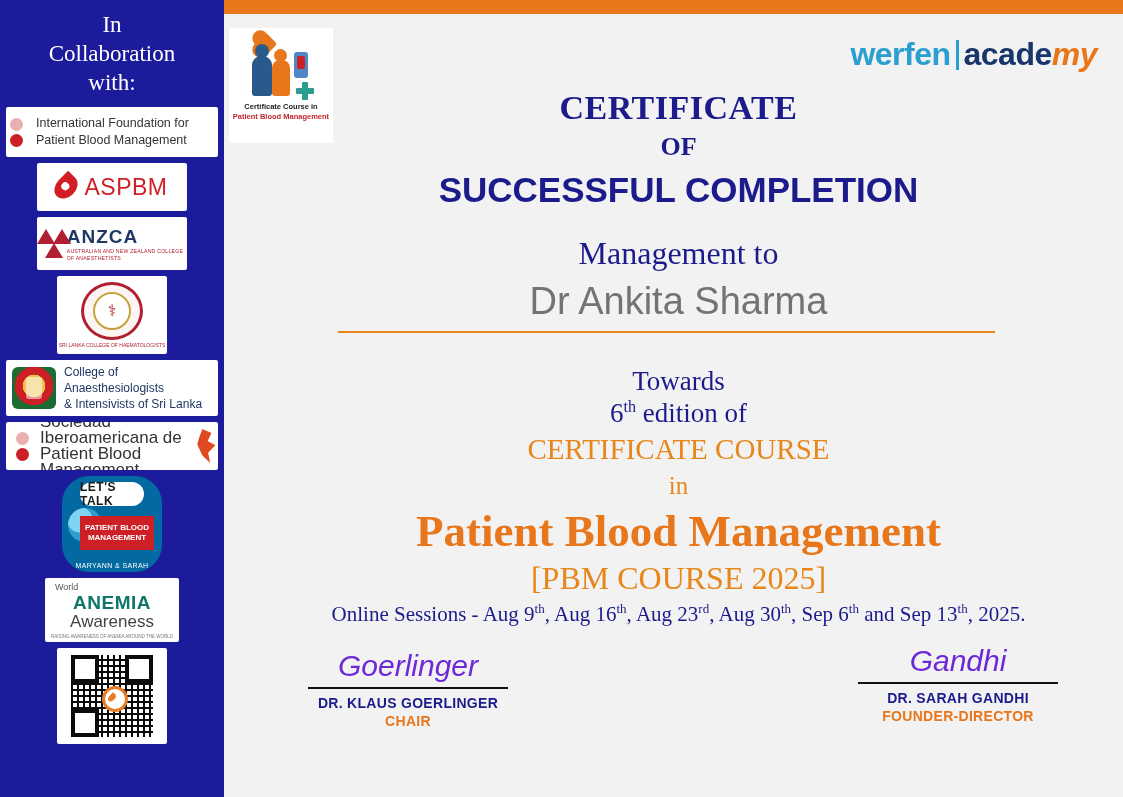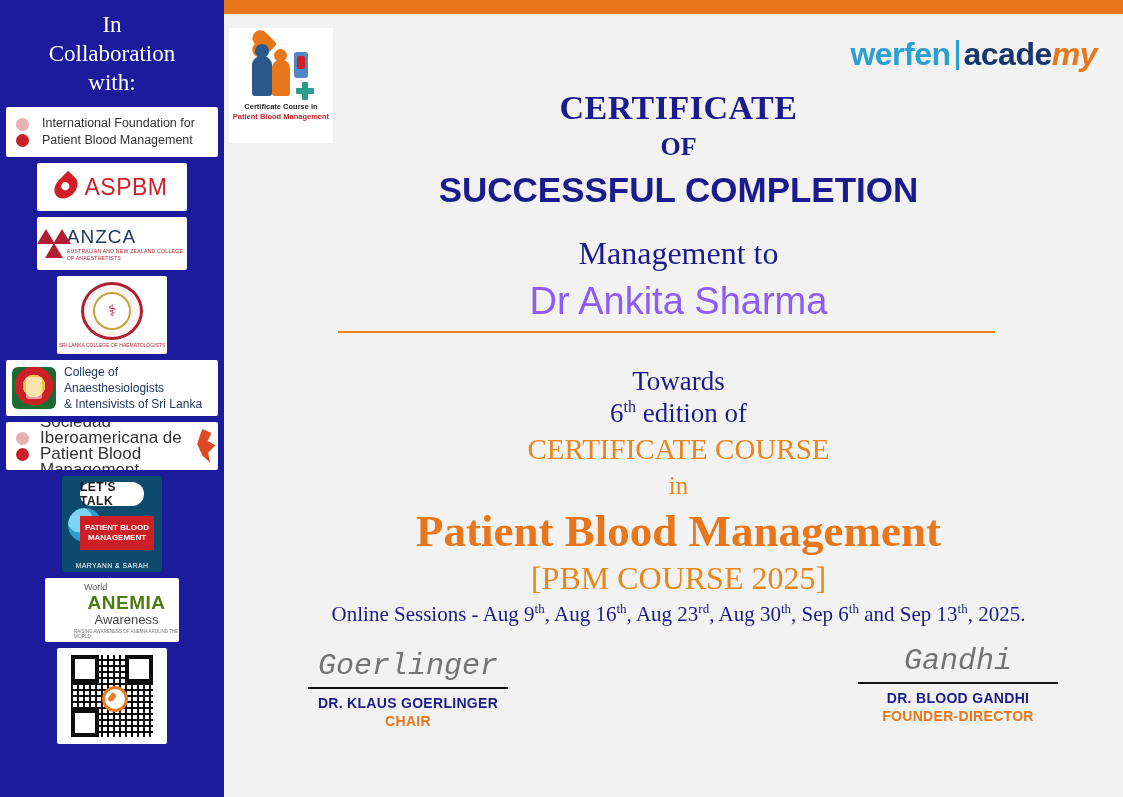--- a/index.html
+++ b/index.html
@@ -77,21 +77,21 @@
     position: relative;
     box-sizing: border-box;
     overflow: hidden;
   }
   .logo-ifpbm {
     width: 212px;
     height: 50px;
     margin: 4px auto 6px auto;
     display: flex;
     align-items: center;
-    padding-left: 6px;
+    padding-left: 0;
   }
   .logo-ifpbm .dots {
     width: 30px;
     flex: none;
   }
   .dot {
     width: 13px;
     height: 13px;
     border-radius: 50%;
     background: #e8b0b0;
@@ -155,21 +155,21 @@
     border-bottom: 15px solid #b02030;
   }
   .anzca-mark span:nth-child(1){ left:0; top:0;}
   .anzca-mark span:nth-child(2){ left:16px; top:0;}
   .anzca-mark span:nth-child(3){ left:8px; top:14px;}
   .anzca-text {
     text-align: left;
   }
   .anzca-text .big {
     font-family: "Liberation Sans", sans-serif;
-    font-size: 19px; font-weight: normal; color: #1f3864; letter-spacing: 1px;
+    font-size: 19px; font-weight: bold; color: #1f3864; letter-spacing: 1px;
   }
   .anzca-text .small {
     font-family: "Liberation Sans", sans-serif;
     font-size: 5.2px; color: #b02030; letter-spacing: .2px; line-height: 7px;
   }
   .logo-slca {
     width: 110px;
     height: 78px;
     display: flex;
     flex-direction: column;
@@ -233,22 +233,23 @@
   }
   .siapbm-map {
     width: 26px;height:34px;flex:none;
     background: #e04a22;
     clip-path: polygon(40% 0, 75% 12%, 60% 35%, 90% 48%, 62% 70%, 70% 100%, 40% 78%, 20% 45%, 30% 20%);
   }
   .logo-letstalk {
     width: 100px;
     height: 96px;
     padding: 0;
-    background: #0c4a6e;
-    position: relative;
+    background: #0369a1;
+    position: relative;
+    border-radius: 27px;
   }
   .lt-bubble {
     position:absolute; left:18px; top:6px;
     width: 64px; height: 24px; background:#ffffff; border-radius: 12px;
     font-family:"Liberation Sans", sans-serif; font-weight:bold; font-size:12px;
     color:#1b1b1b; display:flex;align-items:center;justify-content:center;
     letter-spacing: .5px;
   }
   .lt-globe {
     position:absolute; left:6px; top:32px; width:34px;height:34px;border-radius:50%;
@@ -260,30 +261,30 @@
     display:flex;align-items:center;justify-content:center; text-align:center; line-height:10px;
   }
   .lt-names {
     position:absolute; left:0; bottom:3px; width:100%;
     text-align:center; color:#ffffff; font-family:"Liberation Sans", sans-serif;
     font-size:7px; letter-spacing:.4px;
   }
   .logo-anemia {
     width: 134px;
     height: 64px;
-    display:flex;flex-direction:column;align-items:center;justify-content:center;padding-left:29px;
+    display:flex;flex-direction:column;align-items:center;justify-content:center;
   }
   .anemia-world {
     font-family:"Liberation Sans", sans-serif; font-size:9px; color:#555; align-self:flex-start; margin-left:10px;
   }
   .anemia-main {
-    font-family:"Liberation Sans", sans-serif; font-size:19px; font-weight:bold; color:#4d7c0f; letter-spacing:.5px;
+    font-family:"Liberation Sans", sans-serif; font-size:19px; font-weight:bold; color:#0f766e; letter-spacing:.5px;
   }
   .anemia-sub {
-    font-family:"Liberation Sans", sans-serif; font-size:13px; color:#444; margin-top:-2px;
+    font-family:"Liberation Sans", sans-serif; font-size:17px; color:#444; margin-top:-2px;
   }
   .anemia-tag {
     font-family:"Liberation Sans", sans-serif; font-size:4.5px; color:#777; margin-top:2px;
   }
   .logo-qr {
     width: 110px;
     height: 96px;
     display:flex;align-items:center;justify-content:center;
   }
   .qr {
@@ -399,21 +400,21 @@
     position:absolute; left:234px; top:170px; width:889px; text-align:center;
     font-family:"Liberation Sans", sans-serif; font-size:35px; font-weight:bold;
     color:#1b1b8c; letter-spacing:0px;
   }
   .presented {
     position:absolute; left:234px; top:235px; width:889px; text-align:center;
     font-family:"Liberation Serif", serif; font-size:32px; color:#1b1b8c;
   }
   .recipient {
     position:absolute; left:234px; top:280px; width:889px; text-align:center;
-    font-family:"Liberation Sans", sans-serif; font-size:38px; color:#8b5cf6;
+    font-family:"Liberation Sans", sans-serif; font-size:38px; color:#737373;
   }
   .name-rule {
     position:absolute; left:338px; top:331px; width:657px; height:2px; background:#e8861a;
   }
   .towards {
     position:absolute; left:234px; top:366px; width:889px; text-align:center;
     font-family:"Liberation Serif", serif; font-size:27px; color:#1b1b8c;
   }
   .edition {
     position:absolute; left:234px; top:398px; width:889px; text-align:center;
@@ -445,24 +446,24 @@
   
   .sig {
     position: absolute;
     width: 300px;
     text-align: center;
   }
   .sig-left { left: 258px; top: 645px; }
   .sig-right { left: 808px; top: 640px; }
   .sig-mark {
     height: 42px;
-    font-family: Liberation Mono, monospace;
+    font-family: Liberation Sans, sans-serif;
     font-size: 30px;
     font-style: italic;
-    color: #737373;
+    color: #6d28d9;
     line-height: 42px;
     text-align: center;
   }
   .sig-line {
     width: 200px; height: 2px; background:#111; margin: 0 auto 6px auto;
   }
   .sig-name {
     font-family:Liberation Sans, sans-serif; font-size:14px; font-weight:bold;
     color:#1b1b8c; letter-spacing:.3px;
   }
@@ -609,17 +610,17 @@
   <div class="sig sig-left">
     <div class="sig-mark">Goerlinger</div>
     <div class="sig-line"></div>
     <div class="sig-name">DR. KLAUS GOERLINGER</div>
     <div class="sig-role">CHAIR</div>
   </div>
 
   <div class="sig sig-right">
     <div class="sig-mark">Gandhi</div>
     <div class="sig-line"></div>
-    <div class="sig-name">DR. BLOOD GANDHI</div>
+    <div class="sig-name">DR. SARAH GANDHI</div>
     <div class="sig-role">FOUNDER-DIRECTOR</div>
   </div>
 
 </div>
 
 </body></html>

